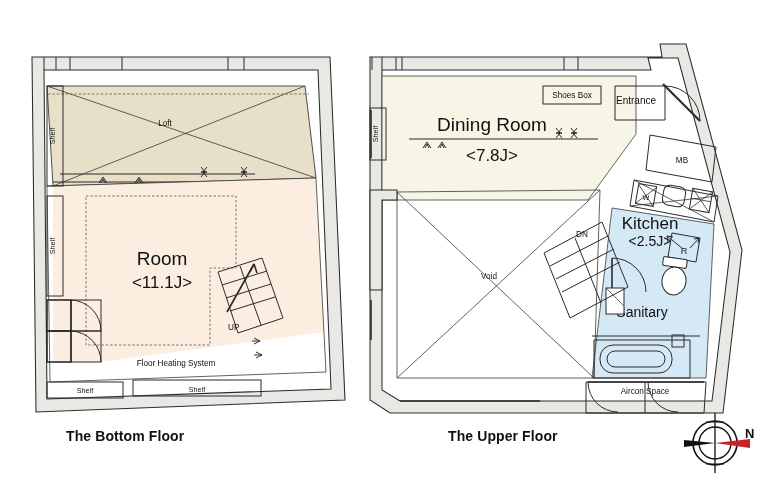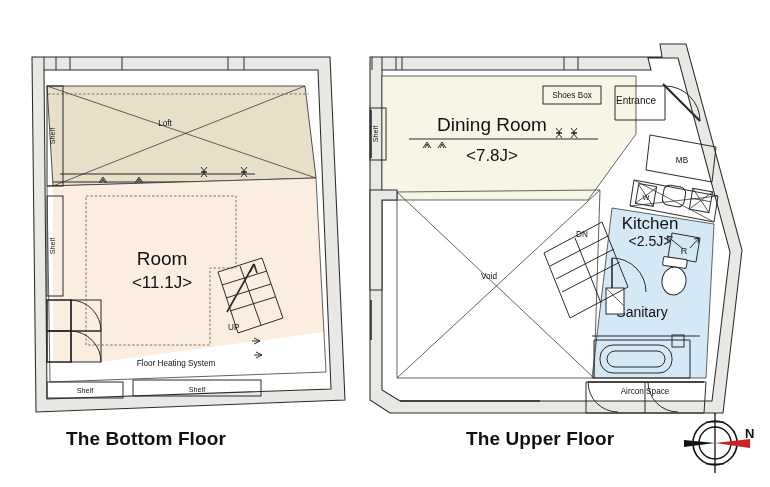--- a/index.html
+++ b/index.html
@@ -1,22 +1,22 @@
 <!DOCTYPE html>
 <html><head>
 <meta charset="utf-8">
 <style>
   html,body{margin:0;padding:0;background:#ffffff;}
   body{width:770px;height:487px;position:relative;overflow:hidden;
        font-family:"Liberation Sans","DejaVu Sans",sans-serif;color:#1a1a1a;}
   .stage{position:absolute;inset:0;width:770px;height:487px;}
   svg{display:block;}
-  .cap{position:absolute;font-size:19px;font-weight:600;color:#111;letter-spacing:.1px;white-space:nowrap;}
+  .cap{position:absolute;font-size:14px;font-weight:600;color:#111;letter-spacing:.1px;white-space:nowrap;}
   #cap-bottom{left:66px;top:428px;}
-  #cap-upper{left:466px;top:428px;}
+  #cap-upper{left:448px;top:428px;}
   .lbl{font-family:"Liberation Sans","DejaVu Sans",sans-serif;fill:#111;}
   .t7{font-size:7.2px;}
   .t8{font-size:8.2px;}
   .t9{font-size:9.2px;}
   .t10{font-size:10px;}
   .t19{font-size:19px;}
   .t17{font-size:17px;}
   .t14{font-size:14px;}
   .wall{fill:#e9e8e4;stroke:#2b2b2b;stroke-width:1.05;}
   .thin{fill:none;stroke:#2b2b2b;stroke-width:1;}

